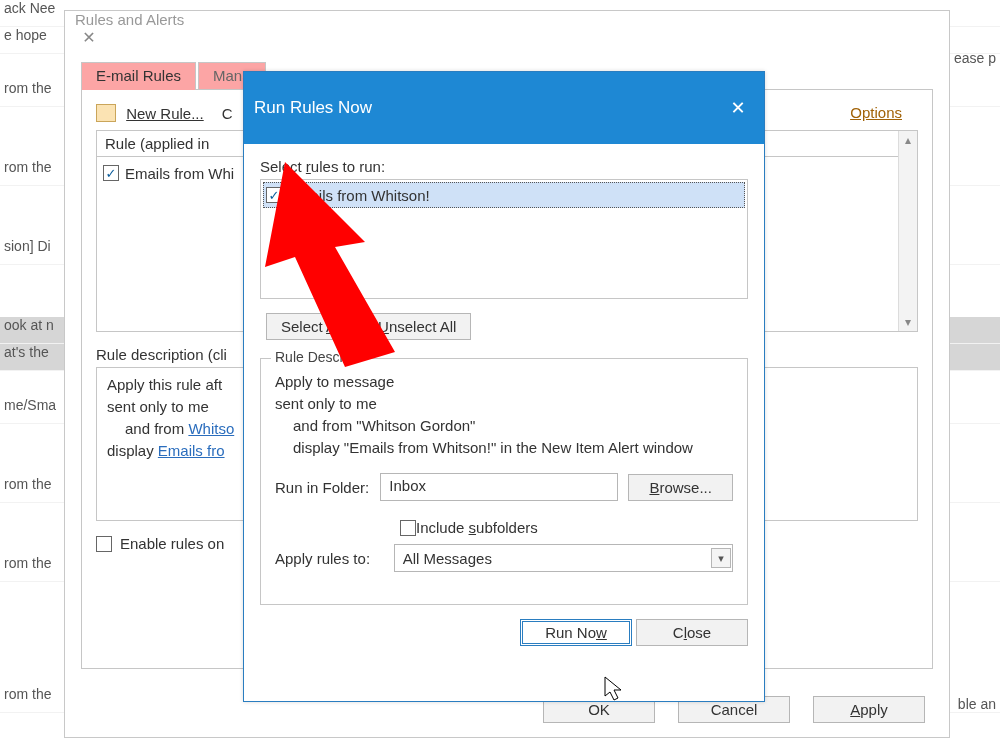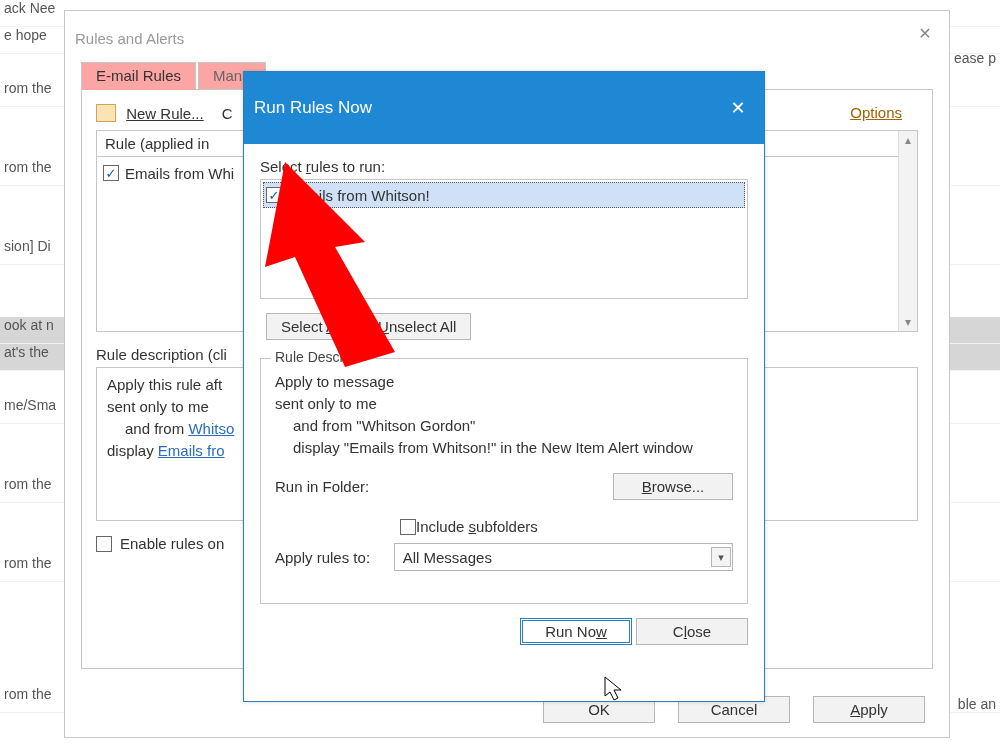--- a/index.html
+++ b/index.html
@@ -38,24 +38,25 @@
     width: 884px;
     height: 726px;
     border: 1px solid #c8c8c8;
     background: #fff;
     display: flex;
     flex-direction: column;
   }
   .ra-titlebar {
     height: 36px;
     display: flex;
-    align-items: flex-end;
+    align-items: flex-start;
     padding: 0 10px;
     font-size: 15px;
     color: #999;
+    flex-direction: column;
   }
   .ra-titlebar .spacer { flex: 1; }
   .ra-close {
     width: 28px;
     height: 28px;
     display: flex;
     align-items: center;
     justify-content: center;
     color: #888;
     font-size: 16px;
@@ -505,20 +506,21 @@
       <div class="rrn-group-title">Rule Descrip</div>
       <div class="rrn-desc">
         <div>Apply to message</div>
         <div>sent only to me</div>
         <div class="indent1">and from "Whitson Gordon"</div>
         <div class="indent1">display "Emails from Whitson!" in the New Item Alert window</div>
       </div>
 
       <div class="rrn-form-row">
         <div class="lab">Run in Folder:</div>
+        <div class="field">Inbox</div>
         <div class="rrn-small-btn" style="margin-left:auto; width:90px; text-align:center;">
           <span class="u">B</span>rowse...
         </div>
       </div>
 
       <div class="subchk-row">
         <span class="chk"></span>
         <span>Include <span class="u">s</span>ubfolders</span>
       </div>
 

